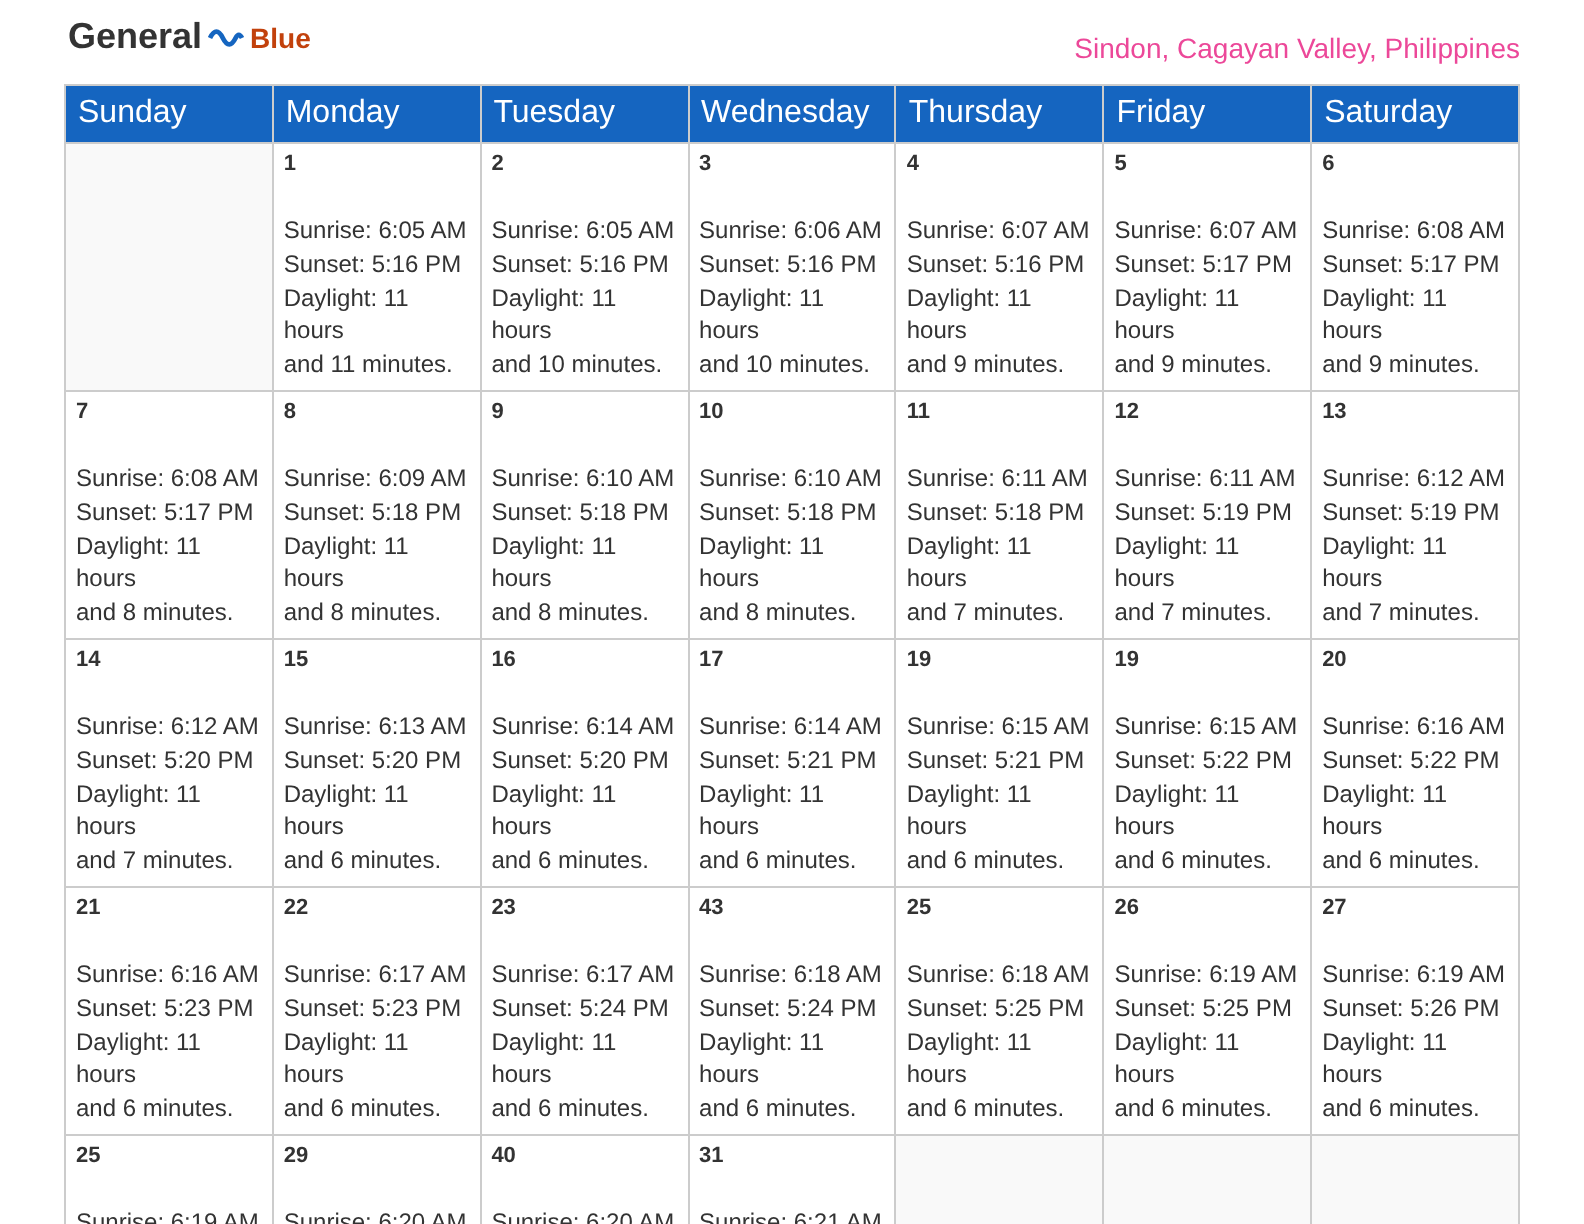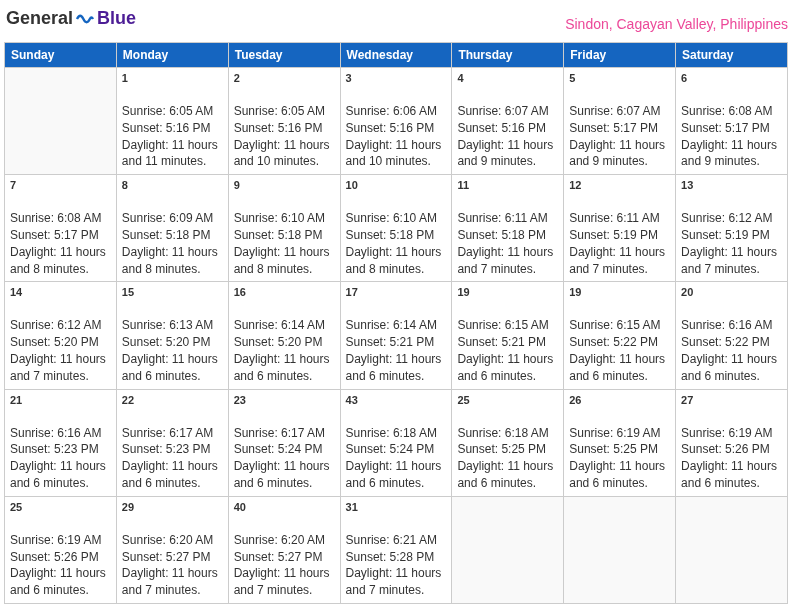--- a/index.html
+++ b/index.html
@@ -6,21 +6,21 @@
     body {
       width: 792px;
       height: 612px;
       font-family: Arial, sans-serif;
       background: #fff;
       overflow: hidden;
     }
     .page {
       width: 792px;
       height: 612px;
-      padding: 16px 4px;
+      padding: 16px 32px;
       display: flex;
       flex-direction: column;
     }
     .header {
       display: flex;
       justify-content: space-between;
       align-items: flex-start;
       margin-bottom: 10px;
     }
     .logo {
@@ -49,22 +49,22 @@
     .calendar {
       width: 100%;
       border-collapse: collapse;
       flex: 1;
     }
     .calendar th {
       background-color: #1565c0;
       color: white;
       text-align: left;
       padding: 5px 6px;
-      font-size: 12px;
-      font-weight: bold;
+      font-size: 16px;
+      font-weight: normal;
       border: 1px solid #ccc;
     }
     .calendar td {
       border: 1px solid #ccc;
       vertical-align: top;
       padding: 4px 5px;
       width: calc(100% / 7);
       font-size: 10px;
       color: #333;
       background: #fff;
@@ -96,21 +96,21 @@
 
 <div class="page">
   <div class="header">
     <div class="logo">
 
       <div style="display:flex; align-items:center; margin-top:-8px; margin-left:2px;">
         <span class="logo-general" style="color:#333; font-size:18px; font-weight:bold;">General</span>
         <svg width="20" height="16" viewBox="0 0 24 20" style="margin:0 2px;">
           <path d="M2,10 Q6,2 10,10 Q14,18 18,10 Q20,6 22,10" stroke="#1565c0" stroke-width="3" fill="none"></path>
         </svg>
-        <span class="logo-blue" style="color:#4c1d95; font-size:18px; font-weight:bold;">Blue</span>
+        <span class="logo-blue" style="color:#c2410c; font-size:14px; font-weight:bold;">Blue</span>
       </div>
     </div>
     <div class="title-section">
       <div class="subtitle">Sindon, Cagayan Valley, Philippines</div>
     </div>
   </div>
 
   <table class="calendar">
     <thead>
       <tr>

